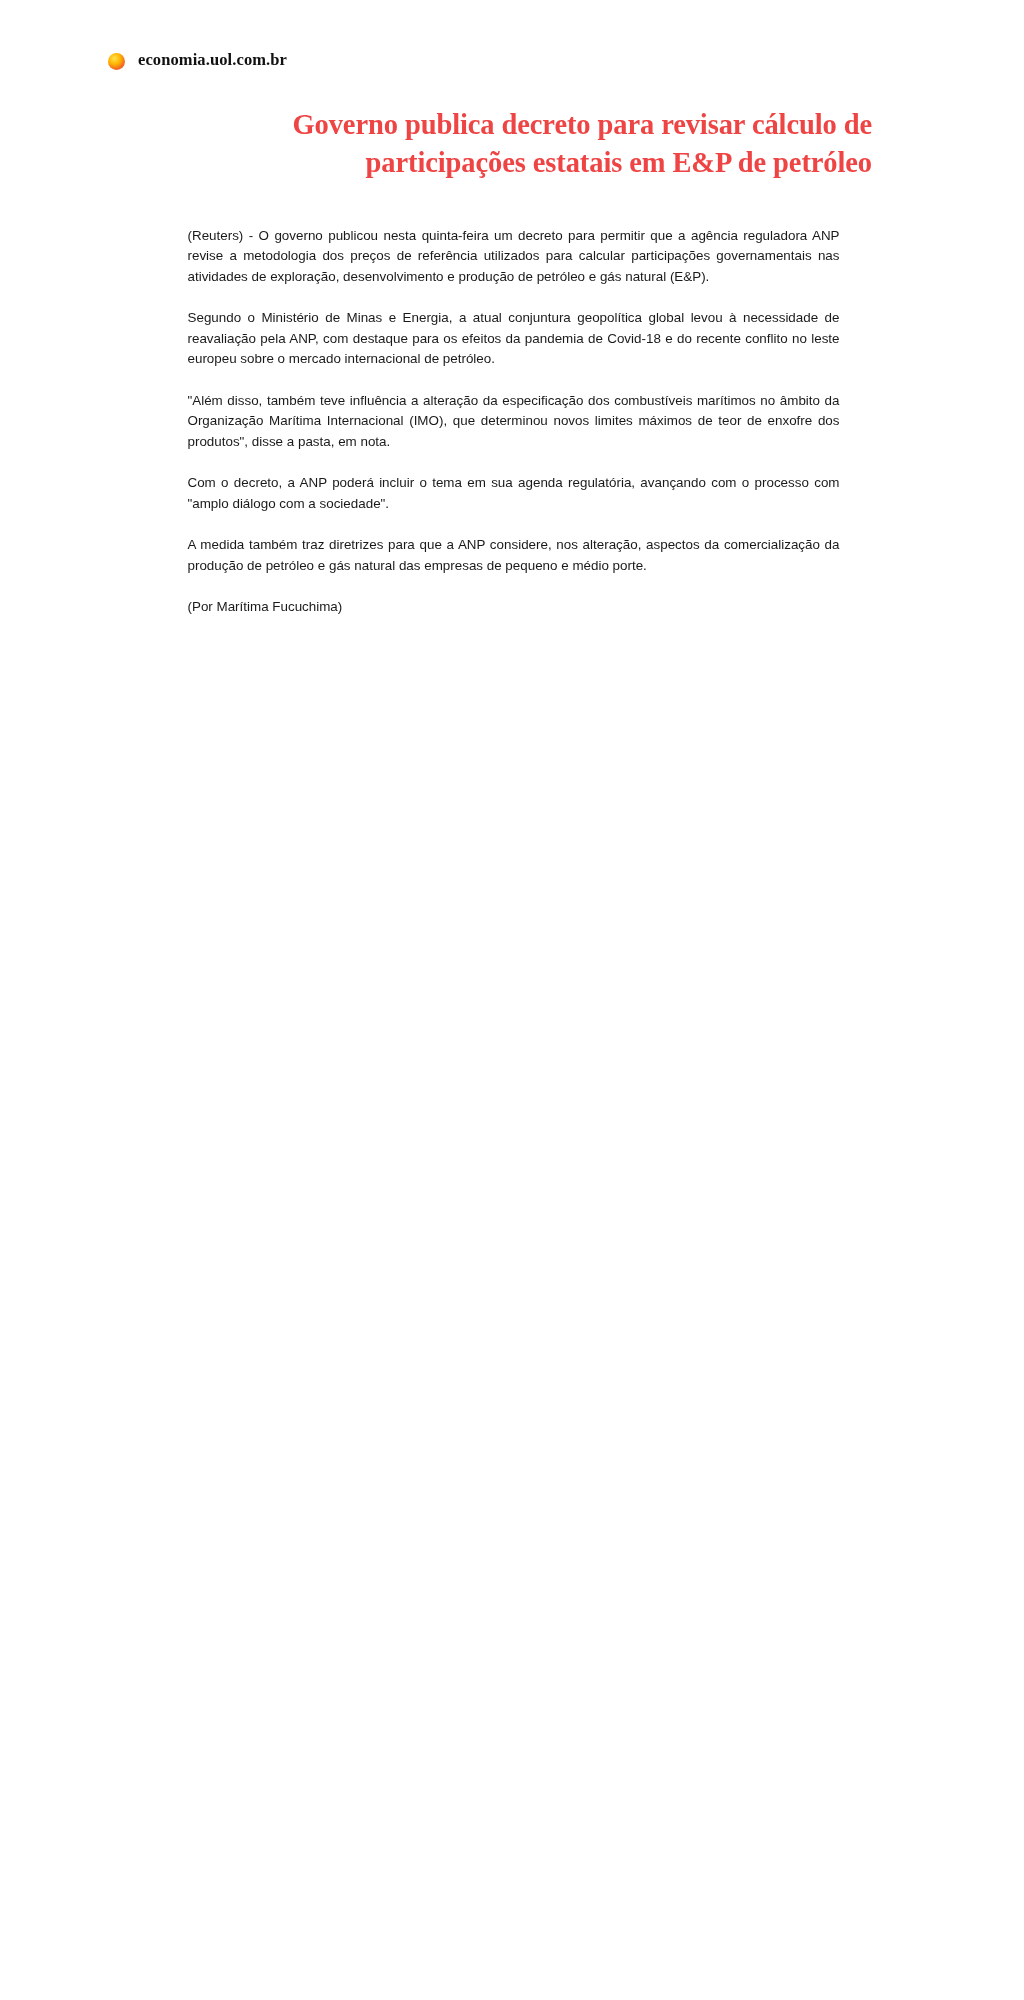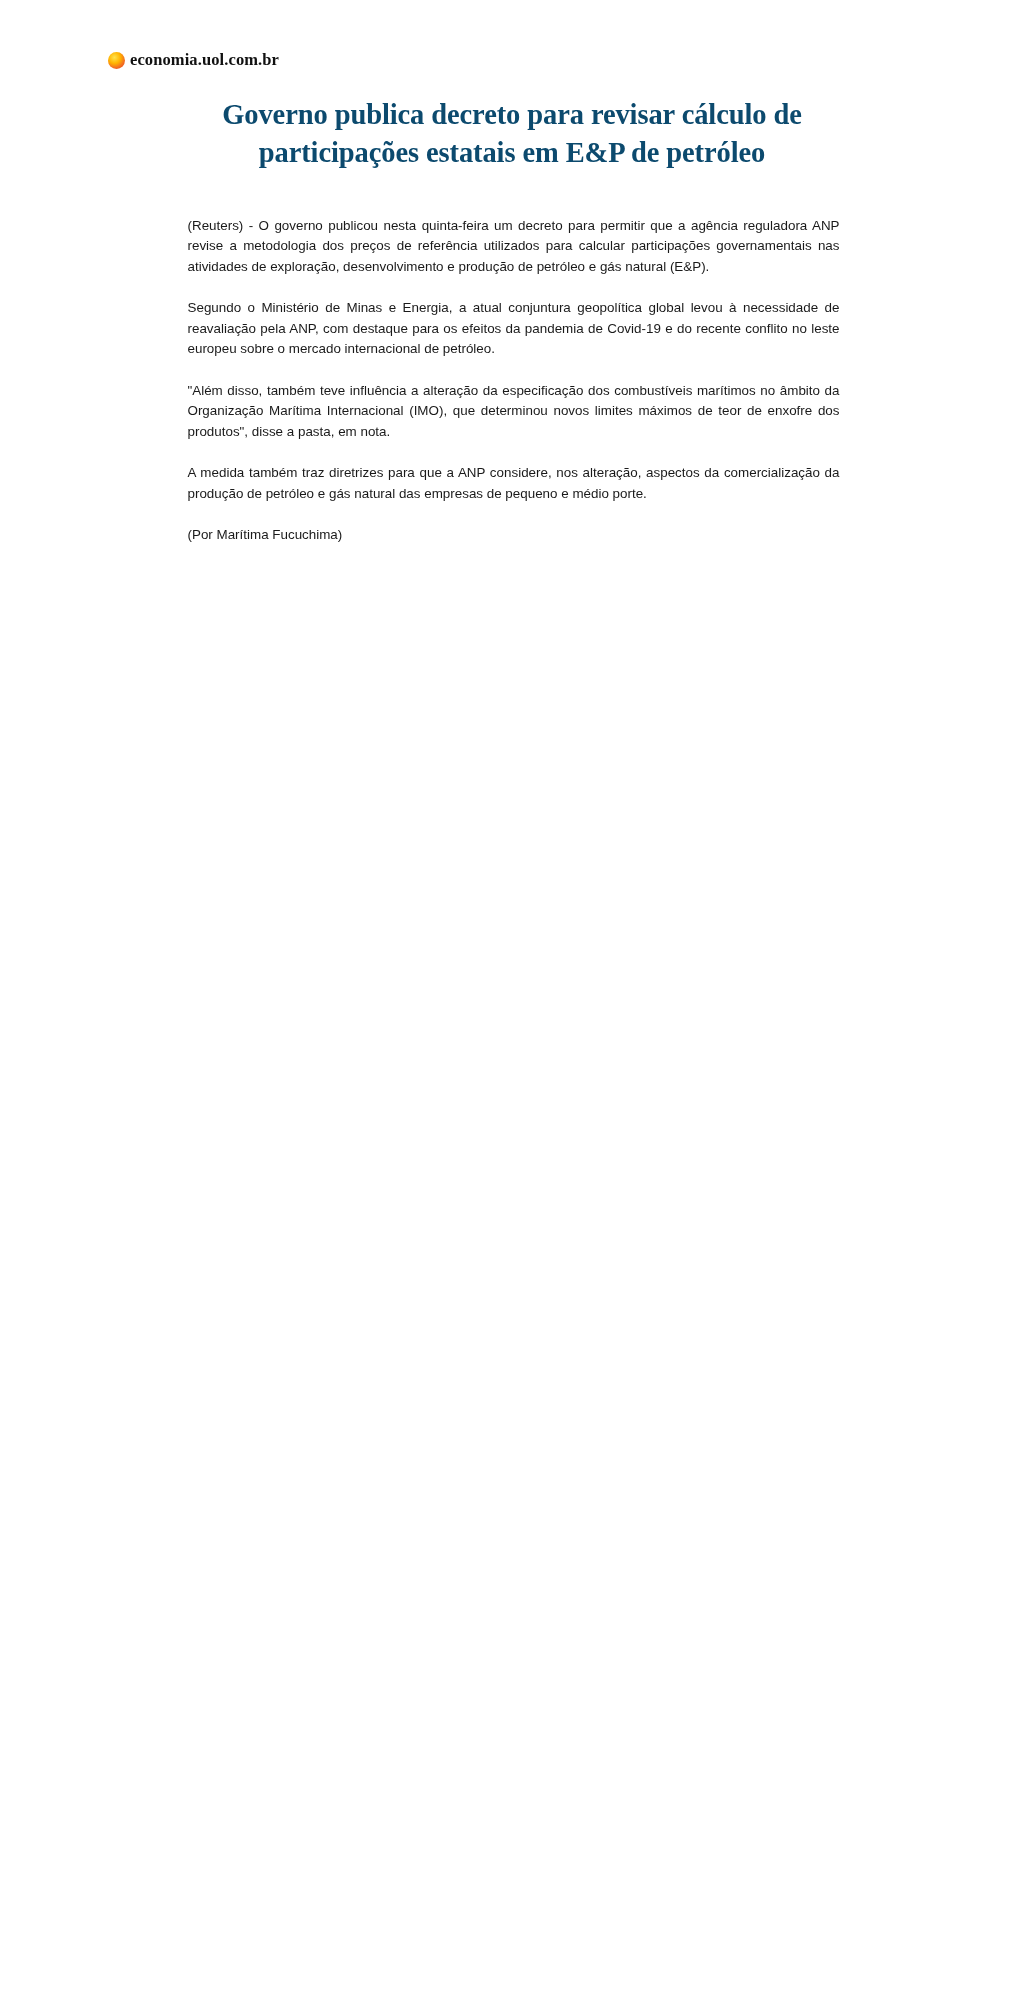--- a/index.html
+++ b/index.html
@@ -17,49 +17,49 @@
   }
   .page {
     width: 1024px;
     min-height: 2000px;
     position: relative;
     background: #ffffff;
   }
   
   .brand {
     display: flex;
-    align-items: center;
-    gap: 5px;
+    align-items: flex-end;
+    gap: 13px;
     padding: 50px 16px 0 108px;
   }
   .brand-logo {
     width: 17px;
     height: 17px;
     border-radius: 50%;
     background: radial-gradient(circle at 38% 32%, #ffe34d 0%, #ffb400 38%, #f36f21 66%, #e3350d 100%);
     display: inline-block;
     flex: 0 0 auto;
   }
   .brand-name {
     font-family: "Liberation Serif", serif;
     font-weight: bold;
     font-size: 16.5px;
     letter-spacing: 0.1px;
     color: #111111;
   }
   
   .headline {
-    margin: 26px auto 0 auto;
+    margin: 36px auto 0 auto;
     width: 720px;
-    text-align: center;
+    text-align: right;
     font-family: "Liberation Serif", serif;
     font-weight: bold;
     font-size: 28.5px;
     line-height: 1.33;
-    color: #0c4a6e;
+    color: #ef4444;
     letter-spacing: -0.1px;
   }
   
   .article {
     width: 652px;
     margin: 44px auto 0 auto;
     padding-left: 3px;
   }
   .article p {
     margin: 6px 0 21px 0;
@@ -85,19 +85,20 @@
 
   <div class="brand">
     <span class="brand-logo"></span>
     <span class="brand-name">economia.uol.com.br</span>
   </div>
 
   <h1 class="headline">Governo publica decreto para revisar cálculo de participações estatais em E&amp;P de petróleo</h1>
 
   <div class="article">
     <p>(Reuters) - O governo publicou nesta quinta-feira um decreto para permitir que a agência reguladora ANP revise a metodologia dos preços de referência utilizados para calcular participações governamentais nas atividades de exploração, desenvolvimento e produção de petróleo e gás natural (E&amp;P).</p>
-    <p>Segundo o Ministério de Minas e Energia, a atual conjuntura geopolítica global levou à necessidade de reavaliação pela ANP, com destaque para os efeitos da pandemia de Covid-19 e do recente conflito no leste europeu sobre o mercado internacional de petróleo.</p>
+    <p>Segundo o Ministério de Minas e Energia, a atual conjuntura geopolítica global levou à necessidade de reavaliação pela ANP, com destaque para os efeitos da pandemia de Covid-18 e do recente conflito no leste europeu sobre o mercado internacional de petróleo.</p>
     <p>"Além disso, também teve influência a alteração da especificação dos combustíveis marítimos no âmbito da Organização Marítima Internacional (IMO), que determinou novos limites máximos de teor de enxofre dos produtos", disse a pasta, em nota.</p>
+    <p>Com o decreto, a ANP poderá incluir o tema em sua agenda regulatória, avançando com o processo com "amplo diálogo com a sociedade".</p>
     <p>A medida também traz diretrizes para que a ANP considere, nos alteração, aspectos da comercialização da produção de petróleo e gás natural das empresas de pequeno e médio porte.</p>
     <p class="byline">(Por Marítima Fucuchima)</p>
   </div>
 
 </div>
 
 </body></html>

